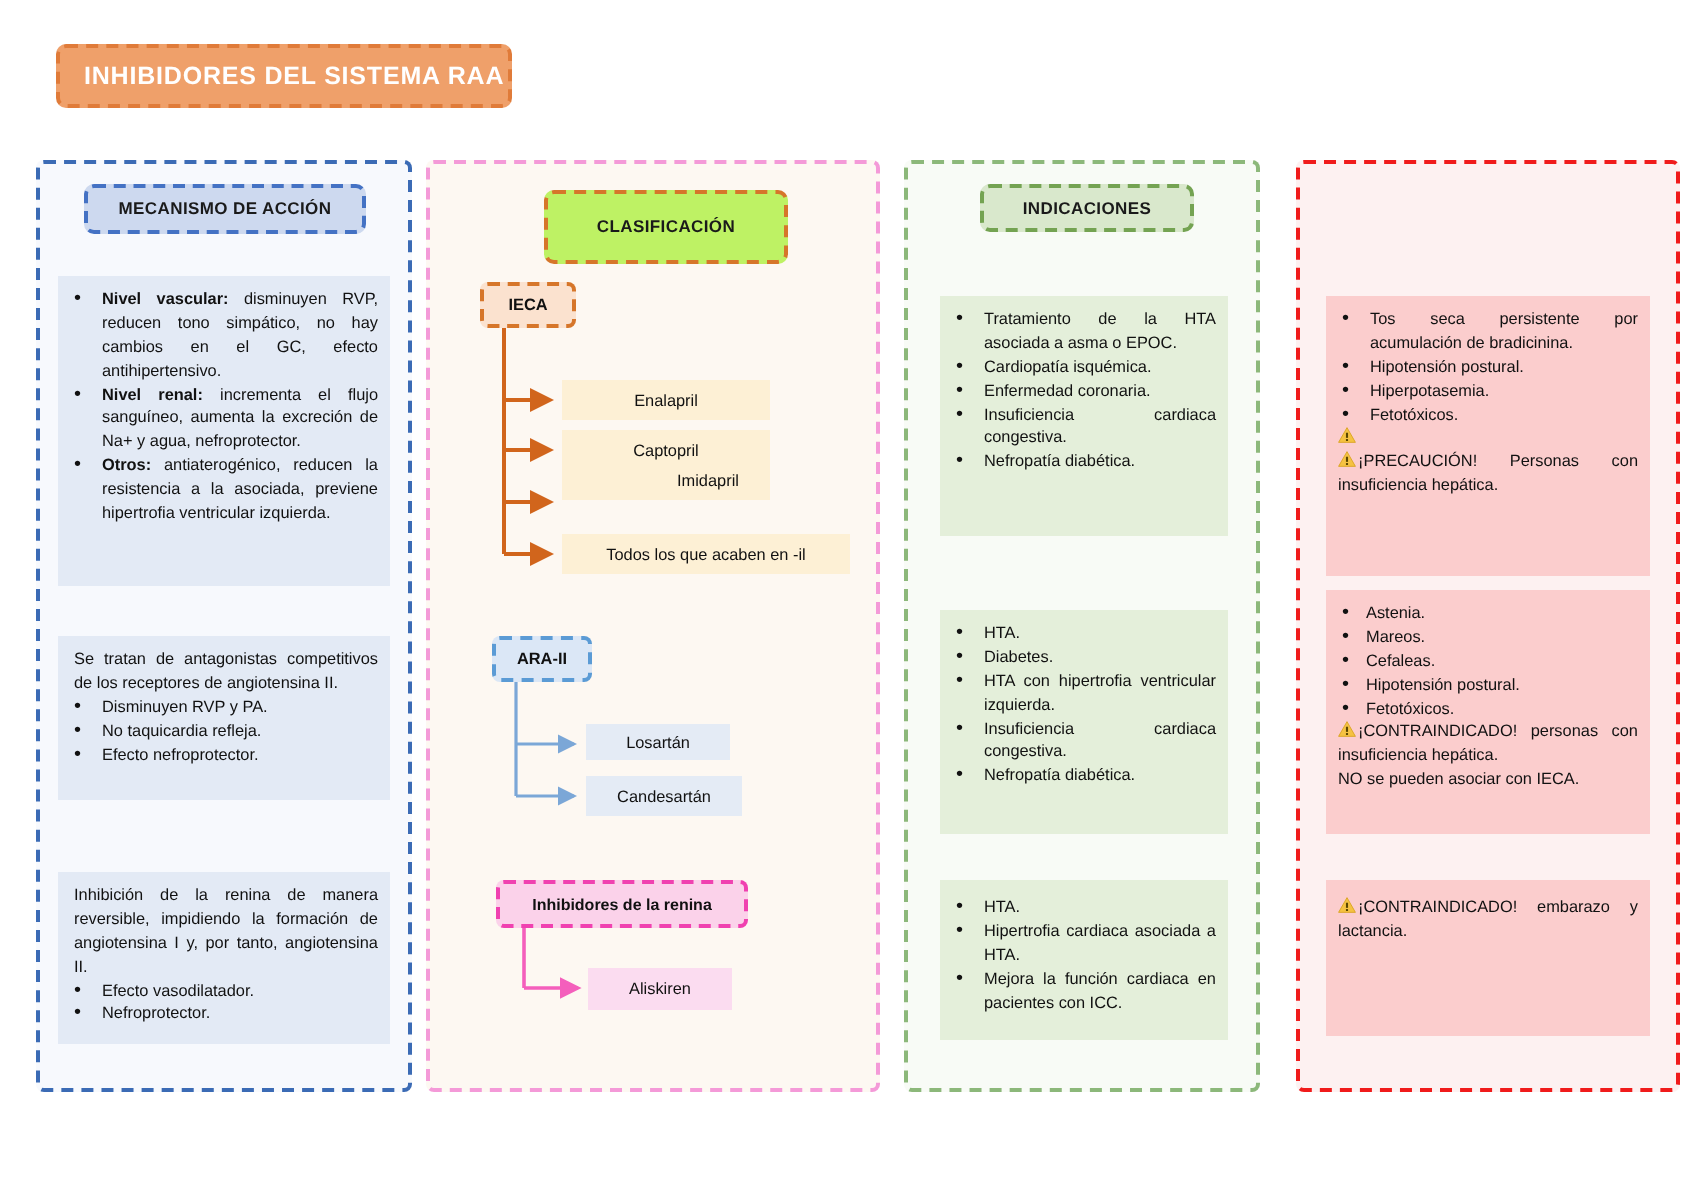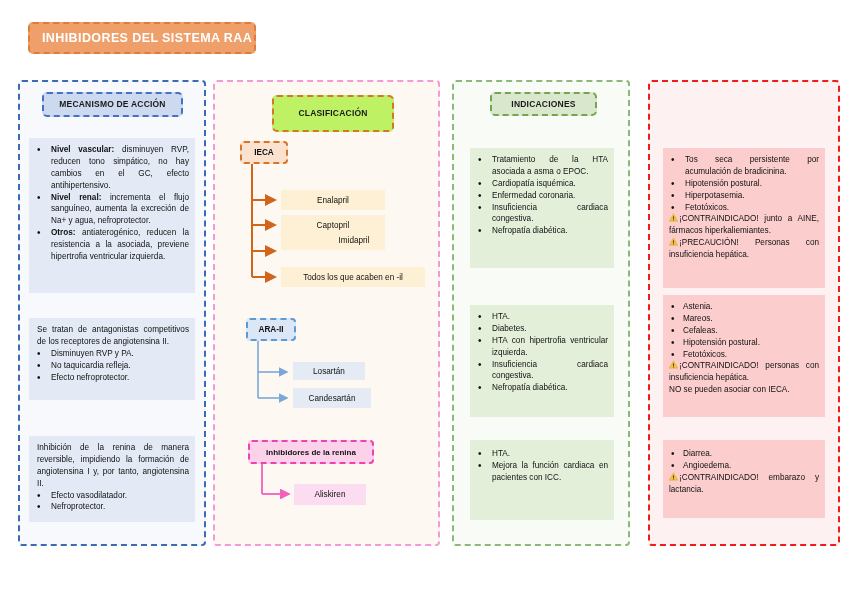--- a/index.html
+++ b/index.html
@@ -222,37 +222,38 @@
       <li>Diabetes.</li>
       <li>HTA con hipertrofia ventricular izquierda.</li>
       <li>Insuficiencia cardiaca congestiva.</li>
       <li>Nefropatía diabética.</li>
     </ul>
   </div>
 
   <div class="card green" style="left:470px;top:440px;width:144px;height:80px;padding:8px 6px 4px 0;">
     <ul class="b">
       <li>HTA.</li>
+      <li>Hipertrofia cardiaca asociada a HTA.</li>
       <li>Mejora la función cardiaca en pacientes con ICC.</li>
     </ul>
   </div>
 
   <div class="card pink" style="left:663px;top:148px;width:162px;height:140px;padding:6px 6px 4px 0;">
     <ul class="b">
       <li>Tos seca persistente por acumulación de bradicinina.</li>
       <li>Hipotensión postural.</li>
       <li>Hiperpotasemia.</li>
       <li>Fetotóxicos.</li>
     </ul>
     <p class="just" style="padding-left:6px;">
       <svg class="warn" viewBox="0 0 12 11">
           <path d="M6 0.6 L11.6 10.4 L0.4 10.4 Z" fill="#f5c242" stroke="#d9a41f" stroke-width="0.6"></path>
           <rect x="5.3" y="4" width="1.4" height="3.4" fill="#5a4600"></rect>
           <rect x="5.3" y="8.2" width="1.4" height="1.3" fill="#5a4600"></rect>
-        </svg><span>¡CONTRAINDICADO! junto a AINE, fármacos hiperkaliemiantes.</span>
+        </svg>
     </p>
     <p class="just" style="padding-left:6px;">
       <svg class="warn" viewBox="0 0 12 11">
           <path d="M6 0.6 L11.6 10.4 L0.4 10.4 Z" fill="#f5c242" stroke="#d9a41f" stroke-width="0.6"></path>
           <rect x="5.3" y="4" width="1.4" height="3.4" fill="#5a4600"></rect>
           <rect x="5.3" y="8.2" width="1.4" height="1.3" fill="#5a4600"></rect>
         </svg><span>¡PRECAUCIÓN! Personas con insuficiencia hepática.</span>
     </p>
   </div>
 
@@ -268,24 +269,20 @@
       <svg class="warn" viewBox="0 0 12 11">
           <path d="M6 0.6 L11.6 10.4 L0.4 10.4 Z" fill="#f5c242" stroke="#d9a41f" stroke-width="0.6"></path>
           <rect x="5.3" y="4" width="1.4" height="3.4" fill="#5a4600"></rect>
           <rect x="5.3" y="8.2" width="1.4" height="1.3" fill="#5a4600"></rect>
         </svg><span>¡CONTRAINDICADO! personas con insuficiencia hepática.</span>
     </p>
     <p style="padding-left:6px;">NO se pueden asociar con IECA.</p>
   </div>
 
   <div class="card pink" style="left:663px;top:440px;width:162px;height:78px;padding:8px 6px 4px 0;">
-    <ul class="b tight">
-      <li>Diarrea.</li>
-      <li>Angioedema.</li>
-    </ul>
     <p class="just" style="padding-left:6px;">
       <svg class="warn" viewBox="0 0 12 11">
           <path d="M6 0.6 L11.6 10.4 L0.4 10.4 Z" fill="#f5c242" stroke="#d9a41f" stroke-width="0.6"></path>
           <rect x="5.3" y="4" width="1.4" height="3.4" fill="#5a4600"></rect>
           <rect x="5.3" y="8.2" width="1.4" height="1.3" fill="#5a4600"></rect>
         </svg><span>¡CONTRAINDICADO! embarazo y lactancia.</span>
     </p>
   </div>
 
 </div>

